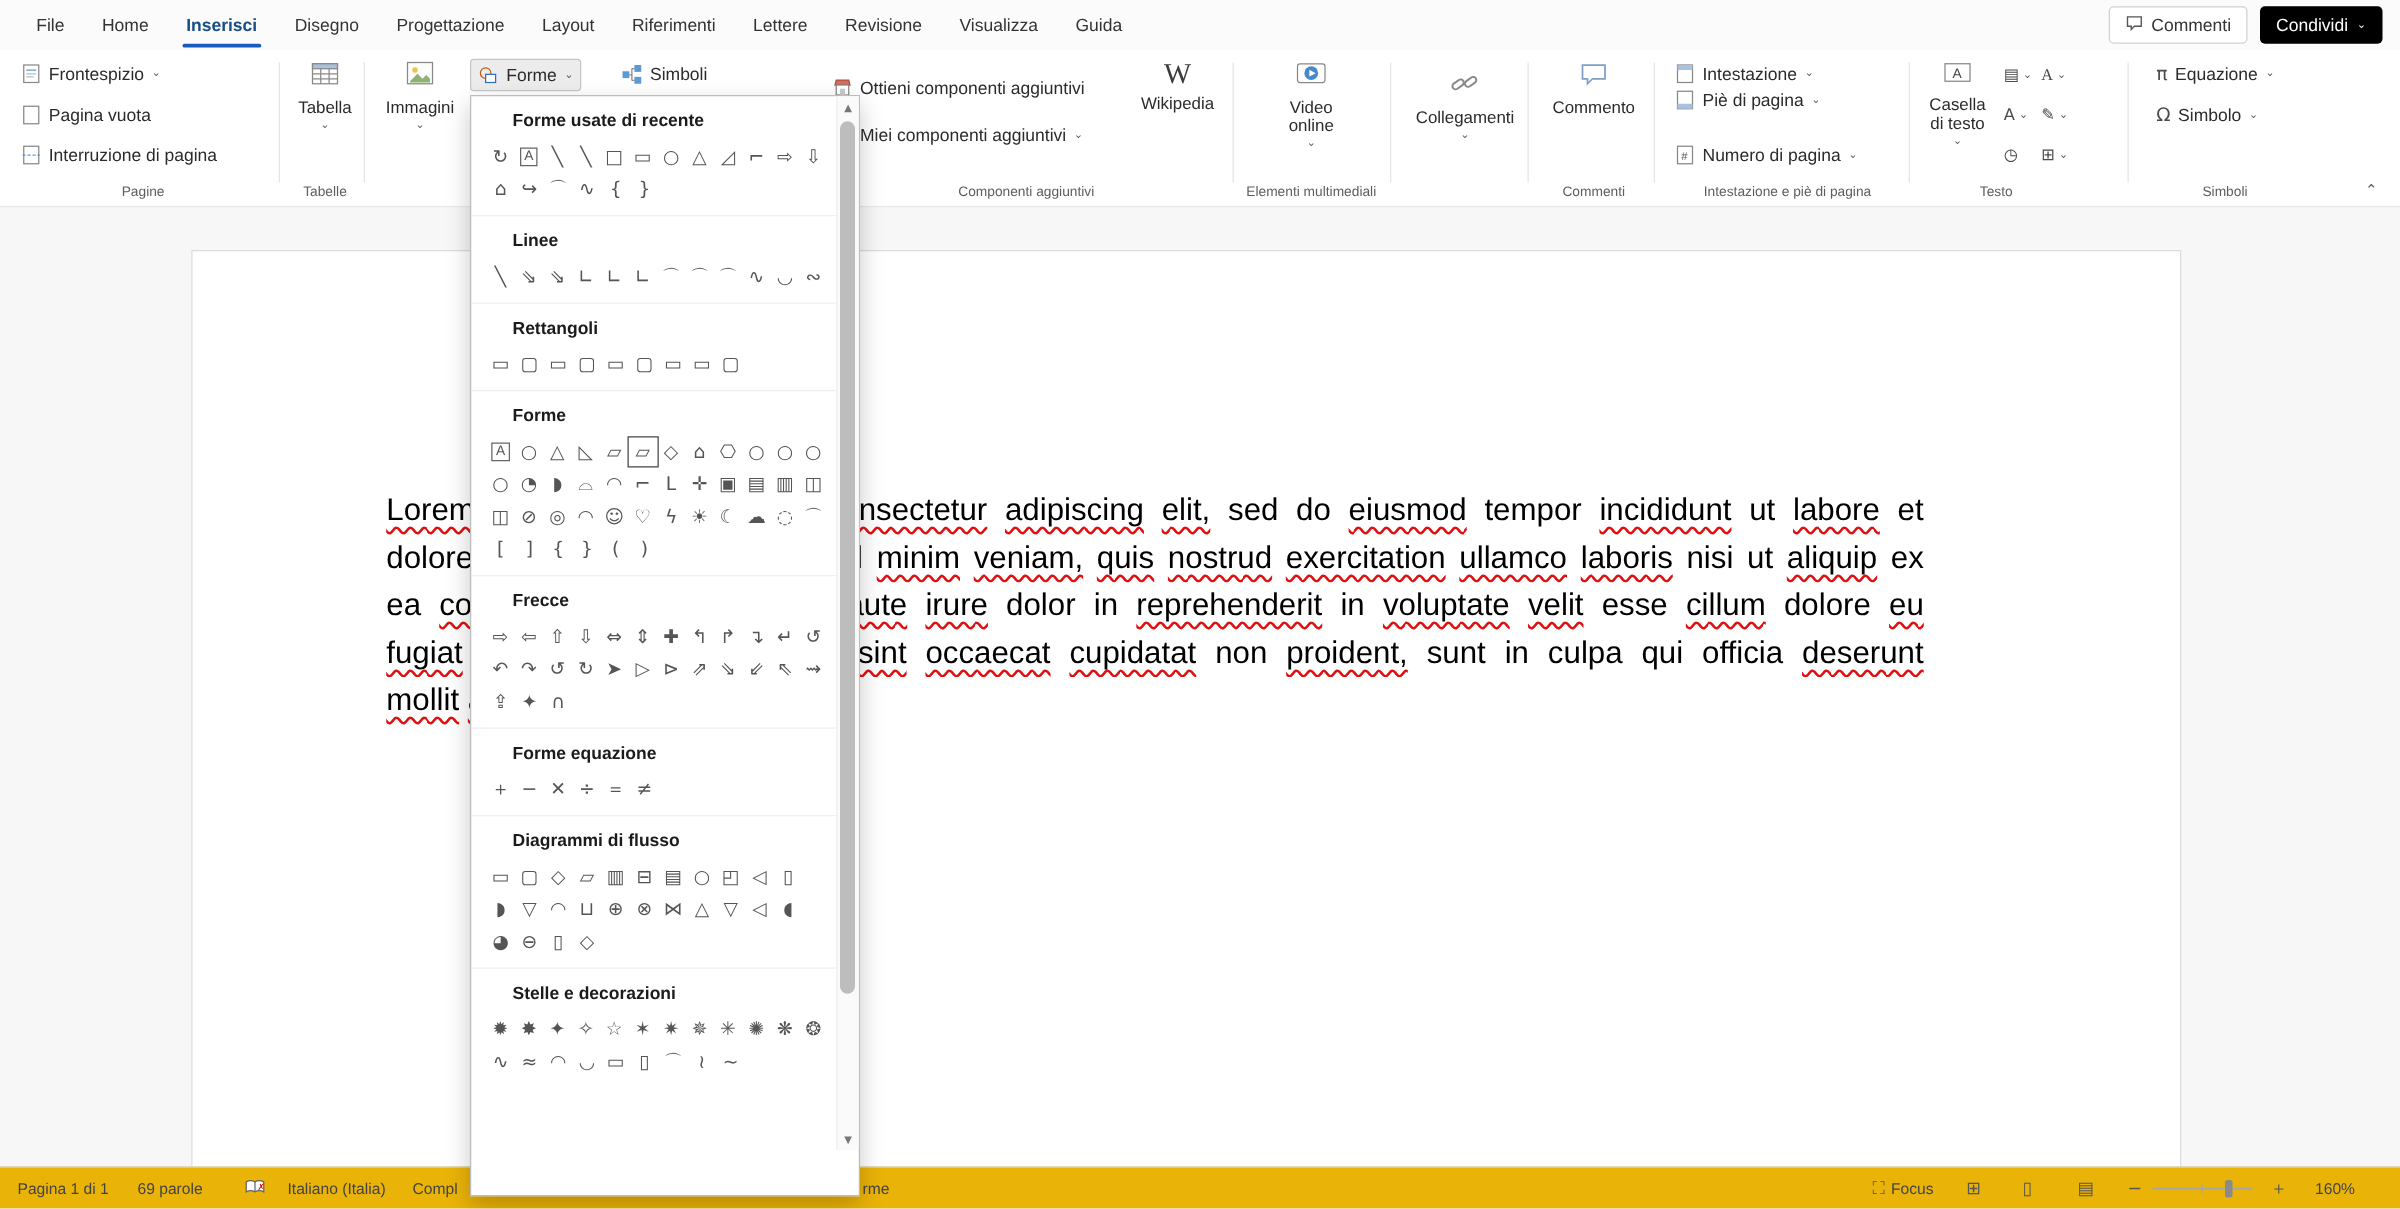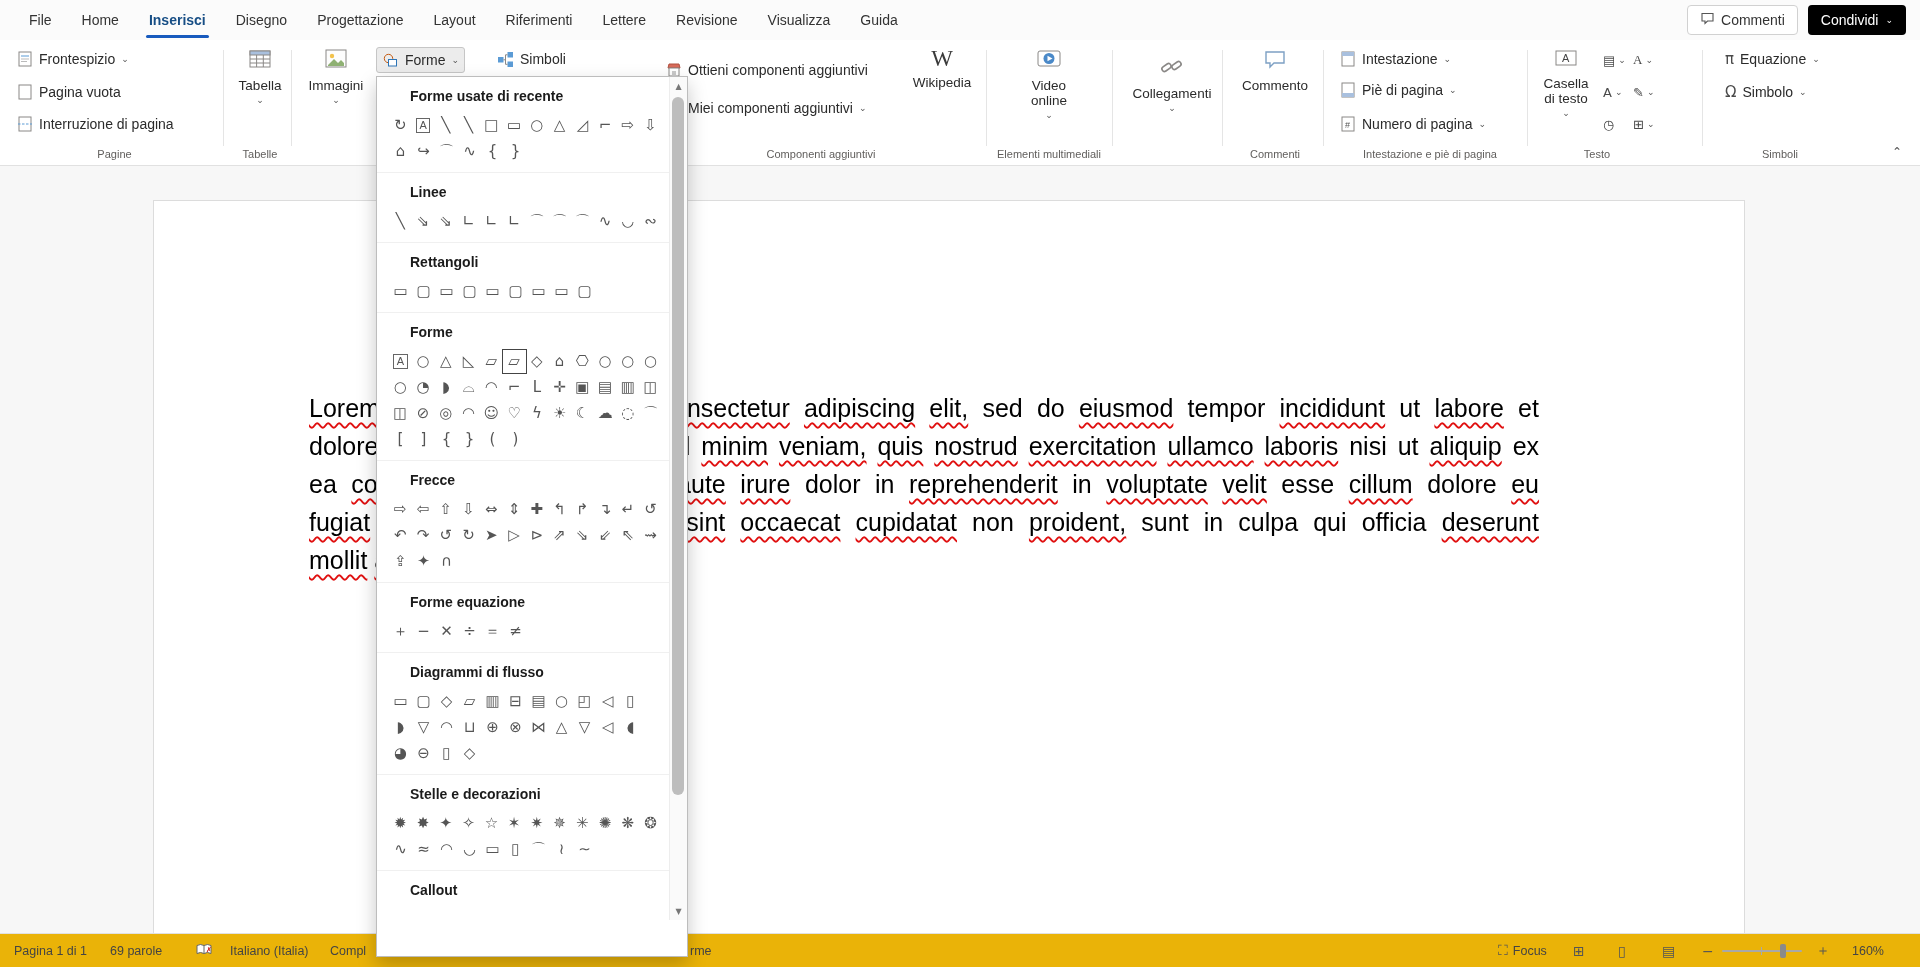--- a/index.html
+++ b/index.html
@@ -261,21 +261,21 @@
       <div class="sbt" style="left:0;top:7px">
         <span class="ic">
             <svg width="16" height="16">
               <rect x="2" y="1" width="12" height="14" fill="#fff" stroke="#8a8886"></rect>
               <rect x="2" y="1" width="12" height="4" fill="#a9c0de"></rect>
             </svg>
           </span>
         <span>Intestazione</span>
         <span class="chev">⌄</span>
       </div>
-      <div class="sbt" style="left:0;top:38px">
+      <div class="sbt" style="left:0;top:28px">
         <span class="ic">
             <svg width="16" height="16">
               <rect x="2" y="1" width="12" height="14" fill="#fff" stroke="#8a8886"></rect>
               <rect x="2" y="11" width="12" height="4" fill="#a9c0de"></rect>
             </svg>
           </span>
         <span>Piè di pagina</span>
         <span class="chev">⌄</span>
       </div>
       <div class="sbt" style="left:0;top:72px">
@@ -573,23 +573,20 @@
             <div class="shape-cell">≈</div>
             <div class="shape-cell">◠</div>
             <div class="shape-cell">◡</div>
             <div class="shape-cell">▭</div>
             <div class="shape-cell">▯</div>
             <div class="shape-cell">⌒</div>
             <div class="shape-cell">≀</div>
             <div class="shape-cell">∼</div>
           </div>
         </div>
-        <div class="sec">
-          <div class="sec-title">Callout</div>
-        </div>
       </div>
     <div class="menu-scrollbar">
       <div class="sb-arrow" style="top:1px">▲</div>
       <div class="sb-thumb" style="top:20px;height:698px"></div>
       <div class="sb-arrow" style="bottom:1px">▼</div>
     </div>
   </div>
 
   <div class="statusbar">
     <div class="st" style="left:14px">

